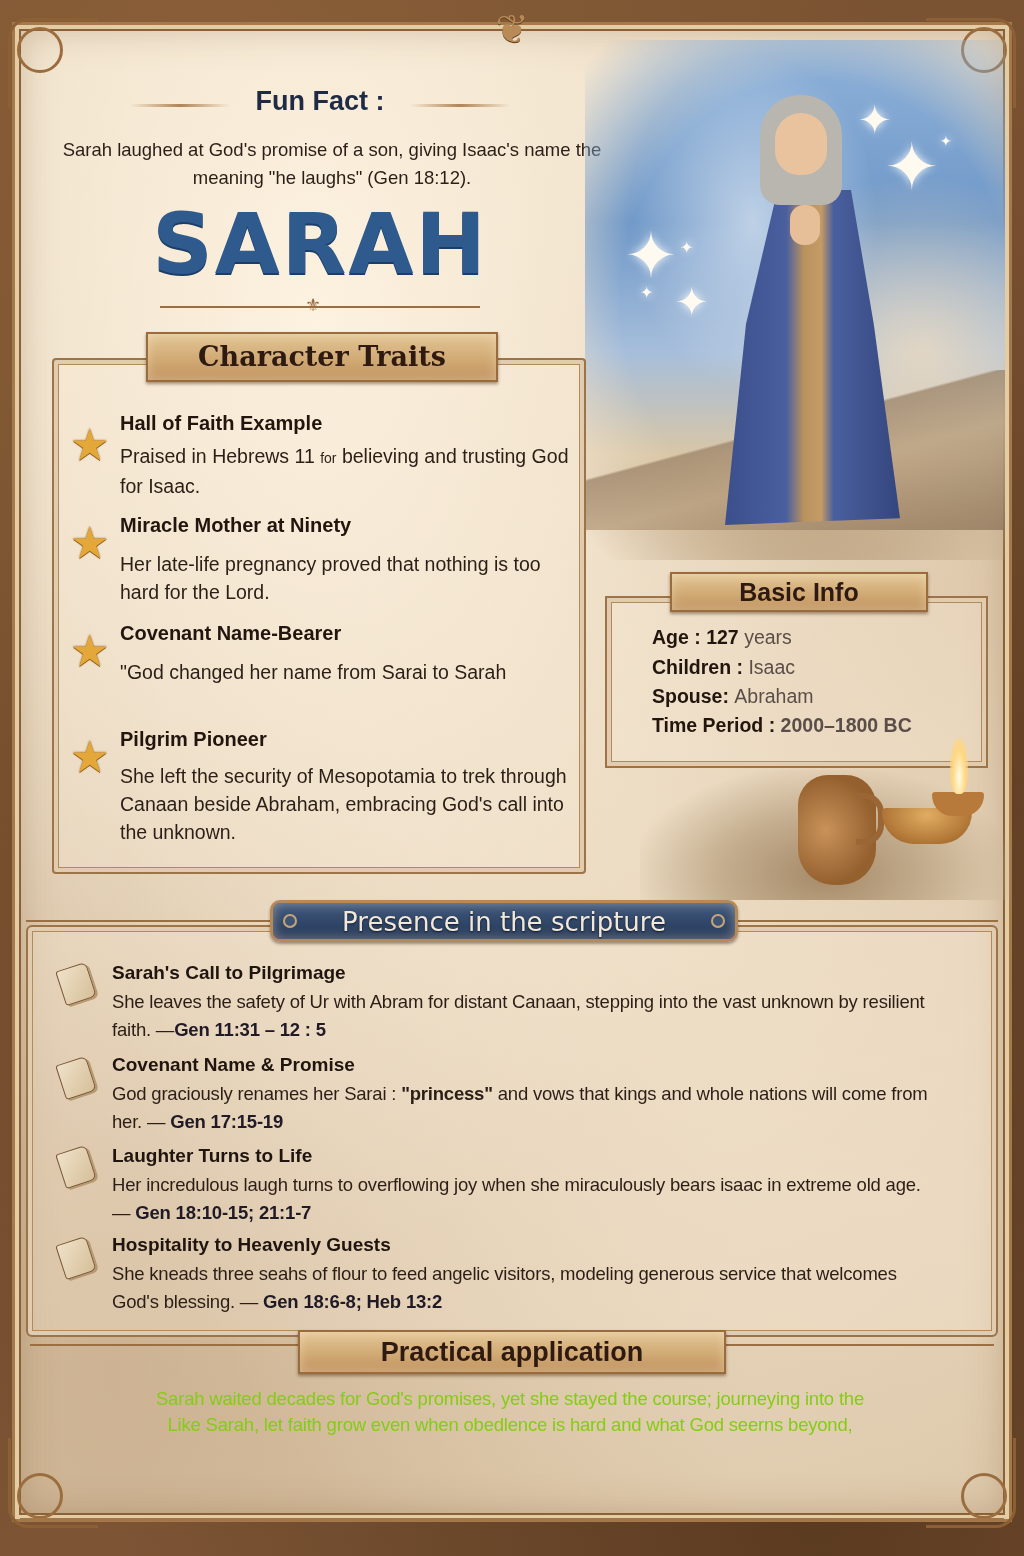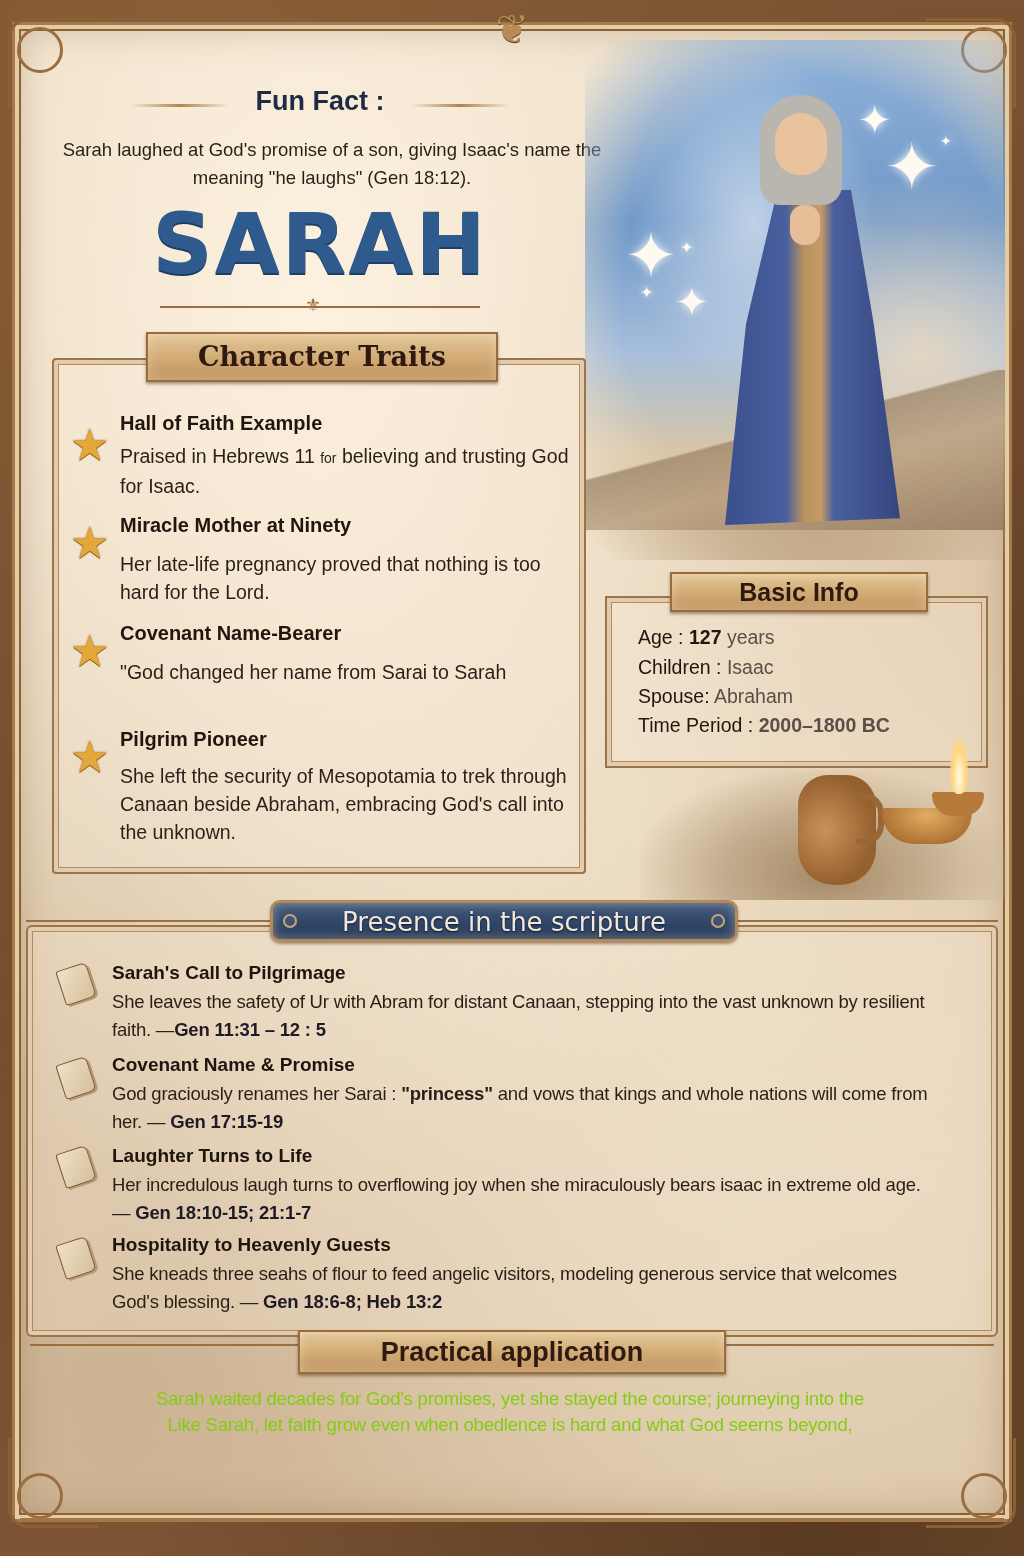--- a/index.html
+++ b/index.html
@@ -202,21 +202,21 @@
   .trait .t-desc {
     position: absolute; left: 50px; width: 450px;
     font-family: "Liberation Sans", sans-serif; font-size: 19.5px; line-height: 28px; color: #2b1e16;
   }
 
   
   .info-row {
     position: absolute; left: 638px;
     font-family: "Liberation Sans", sans-serif; font-size: 19.5px; color: #22150e;
   }
-  .info-row .lbl { font-weight: normal; }
+  .info-row .lbl { font-weight: bold; margin-left: 14px; }
   .info-row .val { color: #5a4f48; font-weight: bold; }
   .info-row .val.light { font-weight: normal; }
 
   
   .entry { position: absolute; left: 60px; width: 880px; }
   .entry .book {
     position: absolute; left: 0; top: 0; width: 32px; height: 36px;
     background: linear-gradient(135deg, #efe1c8 0%, #d6bf9a 100%);
     border: 1.5px solid #7a5836; border-radius: 3px 6px 6px 3px;
     transform: rotate(-18deg);

